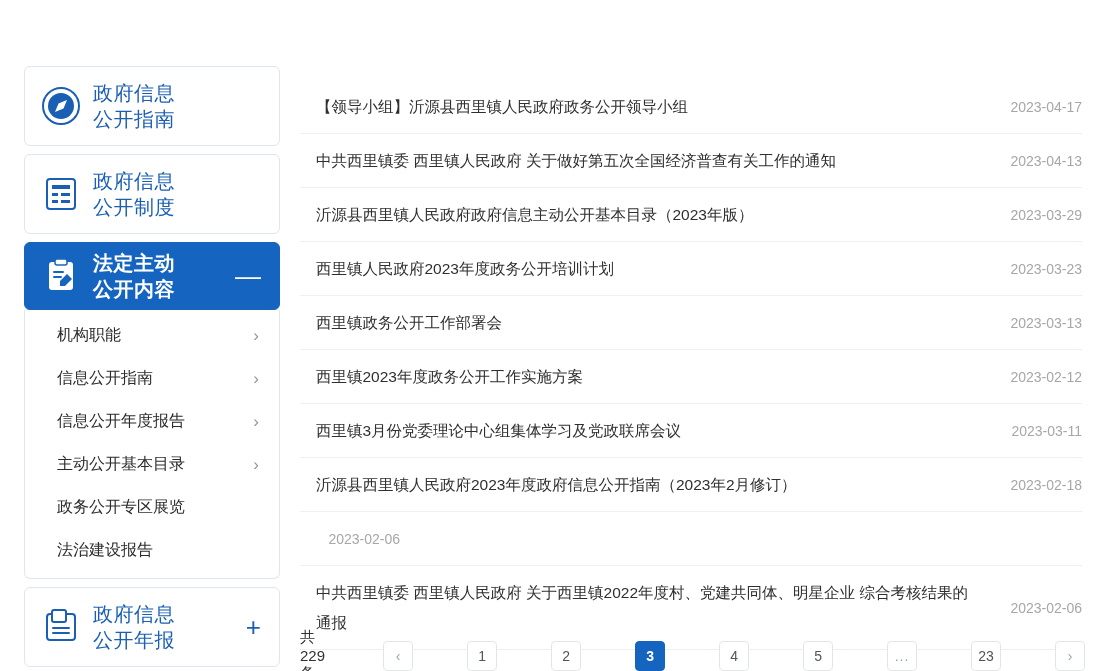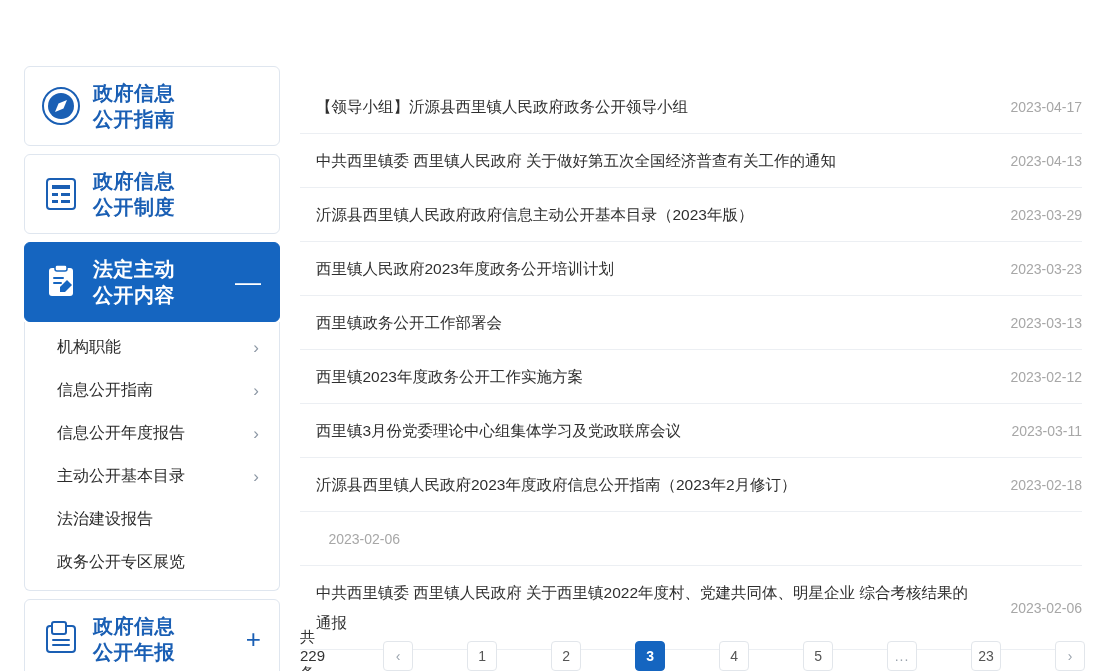--- a/index.html
+++ b/index.html
@@ -41,29 +41,29 @@
     flex: 0 0 44px;
     display: flex;
     align-items: center;
     justify-content: center;
     margin-right: 10px;
   }
   .side-card .lbl {
     font-size: 20px;
     line-height: 26px;
     color: #1a5fb4;
-    font-weight: 700;
+    font-weight: 400;
     letter-spacing: 0.5px;
   }
   .side-card .lbl span { display: block; }
 
   .side-card.active {
     background: #1565c0;
     border-color: #1565c0;
-    height: 80px;
+    height: 68px;
   }
   .side-card.active .lbl { color: #ffffff; font-weight: 700; }
   .side-card .plus-minus {
     position: absolute;
     right: 18px;
     top: 50%;
     transform: translateY(-50%);
     color: #ffffff;
     font-size: 26px;
     line-height: 1;
@@ -271,24 +271,24 @@
       </div>
       <div class="sub-item">
         <span>信息公开年度报告</span>
         <span class="chev">›</span>
       </div>
       <div class="sub-item">
         <span>主动公开基本目录</span>
         <span class="chev">›</span>
       </div>
       <div class="sub-item">
+        <span>政务公开专区展览</span>
+      </div>
+      <div class="sub-item">
         <span>法治建设报告</span>
-      </div>
-      <div class="sub-item">
-        <span>政务公开专区展览</span>
       </div>
     </div>
 
     <div class="side-card plain">
       <div class="ico">
         <svg width="42" height="42" viewBox="0 0 42 42">
           <rect x="7" y="8" width="28" height="26" rx="3" fill="none" stroke="#1a5fb4" stroke-width="2"></rect>
           <rect x="12" y="4" width="14" height="12" rx="2" fill="#ffffff" stroke="#1a5fb4" stroke-width="2"></rect>
           <path d="M13 22 h16 M13 27 h16" stroke="#1a5fb4" stroke-width="2" stroke-linecap="round"></path>
         </svg>

